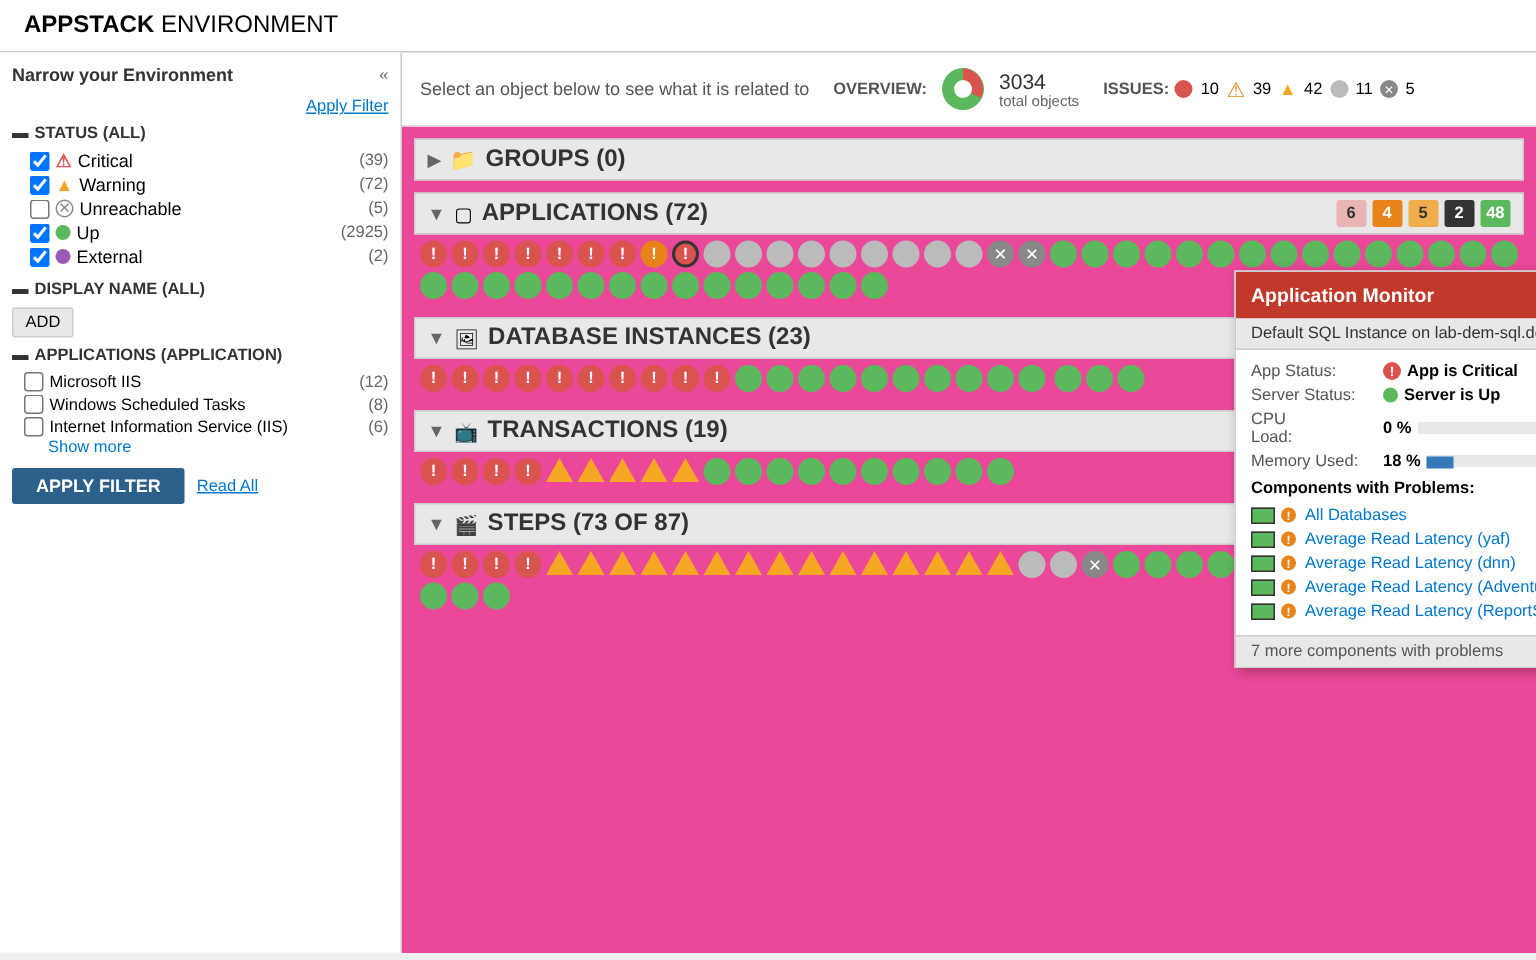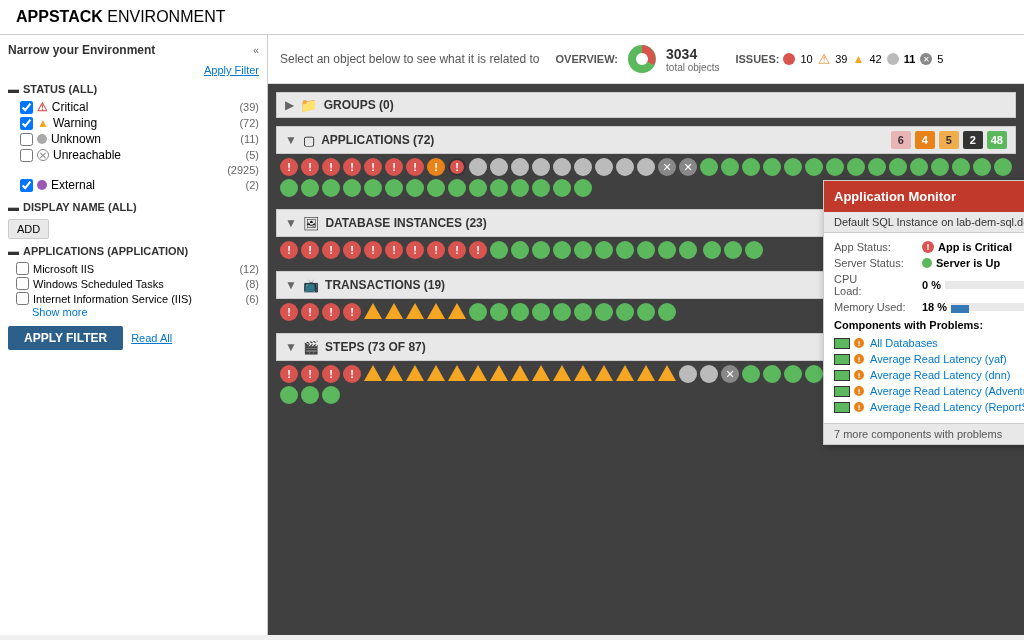--- a/index.html
+++ b/index.html
@@ -39,36 +39,36 @@
     .app-filter-row { display: flex; align-items: center; gap: 4px; padding: 1px 0 1px 8px; }
     .app-filter-row label { display: flex; align-items: center; gap: 4px; cursor: pointer; flex: 1; font-size: 11px; }
     .show-more { color: #0077cc; font-size: 11px; cursor: pointer; padding-left: 24px; }
     .add-filter { color: #0077cc; font-size: 11px; cursor: pointer; margin: 6px 0; display: block; }
 
     .apply-btn { background: #2c5f8a; color: #fff; border: none; padding: 5px 16px; font-size: 12px; font-weight: bold; cursor: pointer; border-radius: 2px; }
     .clear-all-link { color: #0077cc; font-size: 11px; cursor: pointer; text-decoration: underline; margin-left: 8px; }
     .bottom-actions { display: flex; align-items: center; margin-top: 8px; }
 
     
-    .main-content { flex: 1; overflow-y: auto; background: #404040; }
+    .main-content { flex: 1; overflow-y: auto; background: #ec4899; }
 
     .top-bar { background: #fff; border-bottom: 1px solid #ddd; padding: 8px 12px; display: flex; align-items: center; gap: 16px; }
     .select-msg { color: #555; font-size: 12px; }
     .overview-section { display: flex; align-items: center; gap: 8px; }
     .overview-label { font-size: 11px; font-weight: bold; color: #555; text-align: right; }
-    .total-objects { font-size: 14px; font-weight: bold; color: #333; }
+    .total-objects { font-size: 14px; font-weight: normal; color: #333; }
     .total-sub { font-size: 10px; color: #666; }
     .issues-section { display: flex; align-items: center; gap: 4px; }
     .issues-label { font-size: 11px; font-weight: bold; color: #555; }
 
     .content-area { padding: 8px; }
 
     .group-section { margin-bottom: 8px; }
     .section-row { display: flex; align-items: center; gap: 6px; background: #e8e8e8; border: 1px solid #ccc; padding: 4px 8px; cursor: pointer; }
-    .section-name { font-size: 12px; font-weight: bold; color: #333; }
+    .section-name { font-size: 16px; font-weight: bold; color: #333; }
     .section-badges { margin-left: auto; display: flex; gap: 4px; }
     .badge { min-width: 20px; height: 18px; border-radius: 2px; display: flex; align-items: center; justify-content: center; font-size: 11px; font-weight: bold; color: #fff; padding: 0 4px; }
     .badge-orange { background: #e8831a; }
     .badge-yellow { background: #f0ad4e; color: #333; }
     .badge-dark { background: #333; }
     .badge-pink { background: #e8b4b4; color: #333; }
     .badge-green { background: #5cb85c; }
 
     
     .rc-red { width: 18px; height: 18px; border-radius: 50%; background: #d9534f; display: inline-flex; align-items: center; justify-content: center; color: white; font-weight: bold; font-size: 11px; flex-shrink: 0; }
@@ -131,39 +131,36 @@
 
     <div class="filter-row">
       <label>
         <input type="checkbox" checked="" style="">
         <span style="color:#f5a623; font-size:12px;">▲</span>
         <span>Warning</span>
       </label>
       <span class="filter-count">(72)</span>
     </div>
 
-    <div class="filter-row">
-      <label>
-        <input type="checkbox" style="">
-        <span class="status-dot dot-gray"></span>
-        <span>Unknown</span>
-      </label>
-      <span class="filter-count">(11)</span>
-    </div>
 
     <div class="filter-row">
       <label>
         <input type="checkbox" style="">
         <span style="color:#888; font-size:10px; border:1px solid #888; border-radius:50%; width:12px; height:12px; display:inline-flex; align-items:center; justify-content:center;">✕</span>
         <span>Unreachable</span>
       </label>
       <span class="filter-count">(5)</span>
     </div>
 
     <div class="filter-row">
+      <label>
+        <input type="checkbox" checked="" style="">
+        <span class="status-dot dot-green"></span>
+        <span>Up</span>
+      </label>
       <span class="filter-count">(2925)</span>
     </div>
 
     <div class="filter-row">
       <label>
         <input type="checkbox" checked="" style="">
         <span class="status-dot dot-purple"></span>
         <span>External</span>
       </label>
       <span class="filter-count">(2)</span>
@@ -229,21 +226,21 @@
       </div>
       <div class="issues-section">
         <span class="issues-label">ISSUES:</span>
         <span style="display:inline-block;width:12px;height:12px;border-radius:50%;background:#d9534f;margin-right:1px;"></span>
         <span style="font-size:11px;">10</span>
         <span style="color:#e8831a;font-size:14px;margin:0 1px;">⚠</span>
         <span style="font-size:11px;">39</span>
         <span style="color:#f5a623;font-size:12px;margin:0 1px;">▲</span>
         <span style="font-size:11px;">42</span>
         <span style="display:inline-block;width:12px;height:12px;border-radius:50%;background:#bbb;margin:0 1px;"></span>
-        <span style="font-size:11px;font-weight:bold;">11</span>
+        <span style="font-size:11px;">11</span>
         <span style="display:inline-flex;width:12px;height:12px;border-radius:50%;background:#888;align-items:center;justify-content:center;color:white;font-size:8px;margin:0 1px;">✕</span>
         <span style="font-size:11px;">5</span>
       </div>
     </div>
 
     <div class="content-area">
 
       <div class="group-section">
         <div class="section-row">
           <span style="color:#666;">▶</span>

